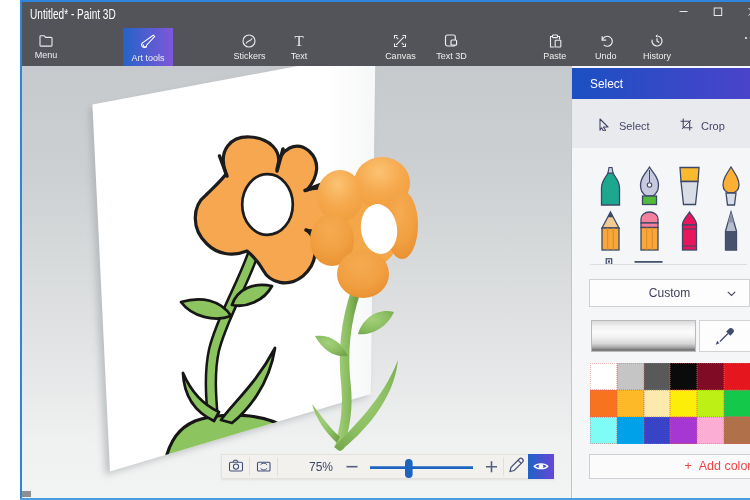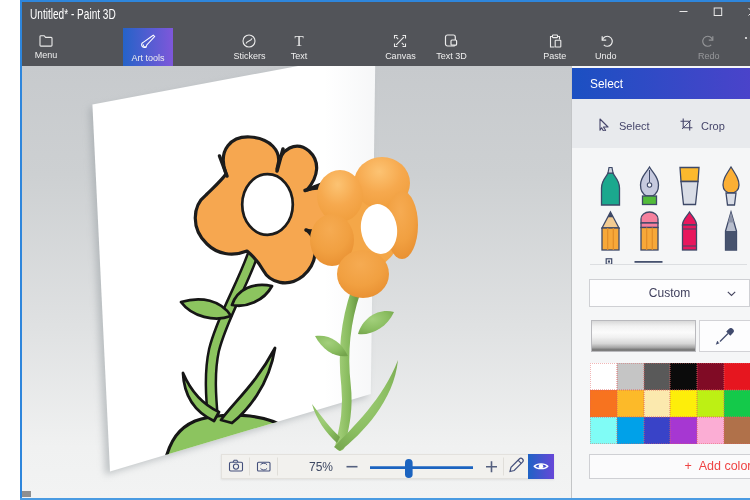--- a/index.html
+++ b/index.html
@@ -117,28 +117,29 @@
     </div>
     <div class="tbi" style="left:558.7px;">
       <svg width="14" height="14" viewBox="0 0 14 14">
           <g fill="none" stroke="#ebebeb" stroke-width="1.2">
         <path d="M3.2 2.2 v4 h4"></path>
         <path d="M3.4 6 a5 5 0 1 1 1.4 4.9"></path>
           </g>
         </svg>
       <span class="lbl">Undo</span>
     </div>
-    <div class="tbi dim" style="left:661.7px;">
+    <div class="tbi" style="left:610px;">
       <svg width="14" height="14" viewBox="0 0 14 14">
           <g fill="none" stroke="#ebebeb" stroke-width="1.2">
-        <path d="M10.8 2.2 v4 h-4"></path>
-        <path d="M10.6 6 a5 5 0 1 0 -1.4 4.9"></path>
-          </g>
-        </svg>
-      <span class="lbl">Redo</span>
+        <path d="M7 2 a5 5 0 1 1 -4.8 3.6"></path>
+        <path d="M7 4.2 V7 l2.2 1.4"></path>
+        <path d="M7.3 0.8 L5.9 2 l1.4 1.2" stroke-width="1"></path>
+          </g>
+        </svg>
+      <span class="lbl">History</span>
     </div>
     <div class="tbi" style="left:704px;top:-7px;">
       <svg width="16" height="14" viewBox="0 0 16 14">
           <g fill="#ebebeb">
         <circle cx="3" cy="11" r="1.1"></circle>
             <circle cx="8" cy="11" r="1.1"></circle>
             <circle cx="13" cy="11" r="1.1"></circle>
           </g>
         </svg>
     </div>

